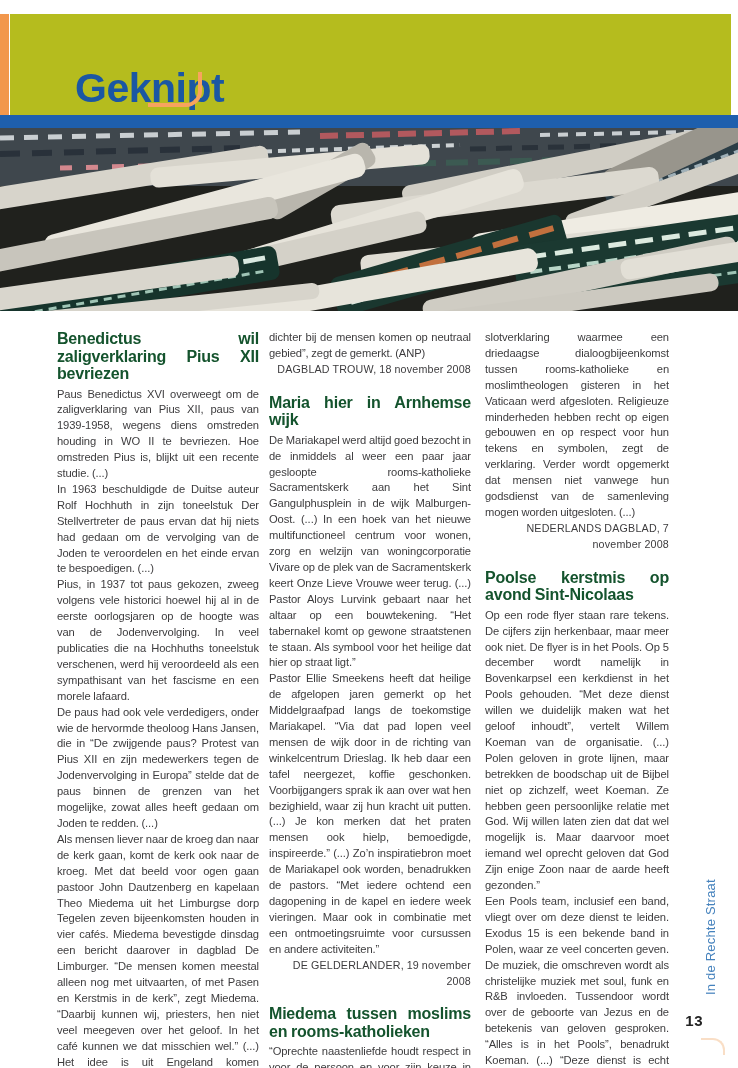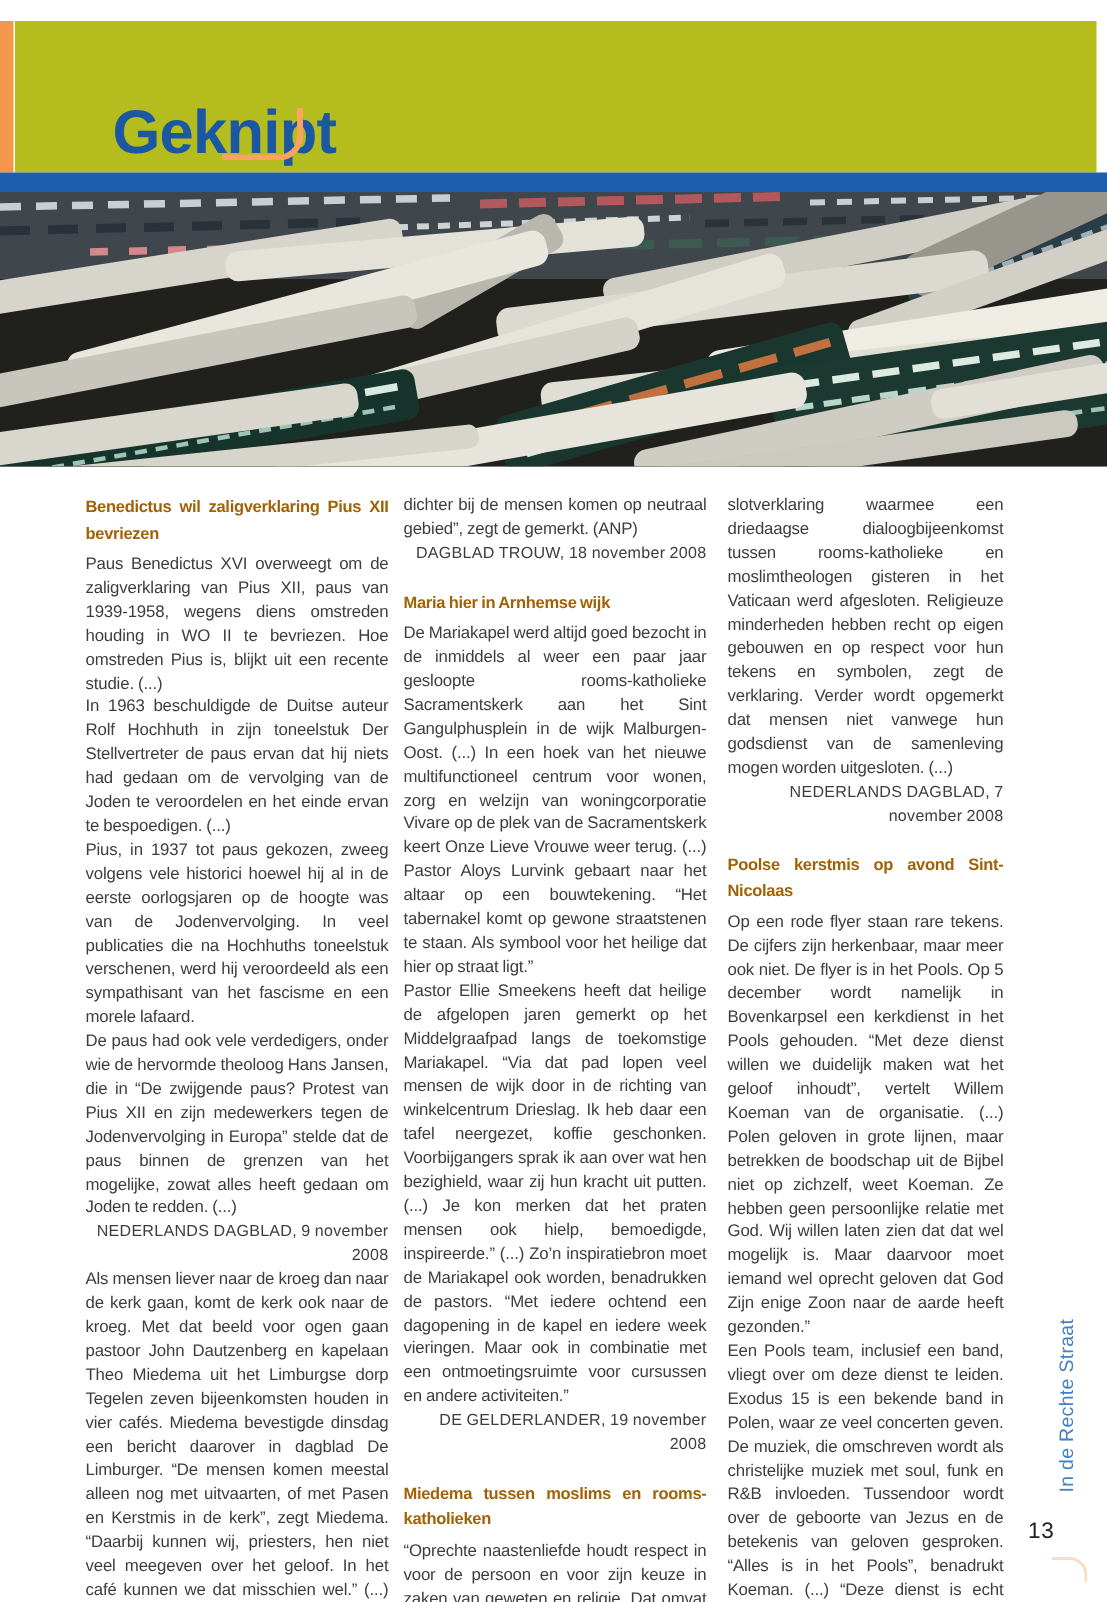--- a/index.html
+++ b/index.html
@@ -28,35 +28,35 @@
   .content{
     position:absolute;left:57px;top:330px;width:612px;
     display:flex;color:#3d3c3e;
     font-size:11.2px;line-height:15.9px;letter-spacing:-0.1px;word-spacing:-0.3px;
   }
   .col{text-align:justify;}
   .col1{width:202px;margin-right:10px;}
   .col2{width:202px;margin-right:14px;}
   .col3{width:184px;}
   .heading{
-    font-size:11px;font-weight:bold;color:#a16207;line-height:17.5px;
+    font-size:16px;font-weight:bold;color:#14532d;line-height:17.5px;
     margin:16px 0 4px;text-align:justify;letter-spacing:-0.2px;word-spacing:-0.5px;
   }
   .col > :first-child{margin-top:0;}
   .para{margin:0;}
   .source{margin:0;font-size:10.7px;letter-spacing:0.2px;text-align:right;}
   
   .side-label{
     position:absolute;right:20px;bottom:73px;height:132px;
     writing-mode:vertical-rl;transform:rotate(180deg);
     color:#4582bd;font-size:13px;letter-spacing:0.2px;white-space:nowrap;
   }
   .page-number{
     position:absolute;right:35px;bottom:39px;
-    font-size:15px;font-weight:normal;color:#232323;letter-spacing:0.5px;
+    font-size:15px;font-weight:bold;color:#232323;letter-spacing:0.5px;
   }
   .corner-mark{
     position:absolute;right:13px;bottom:13px;width:22px;height:15px;
     border-right:2px solid #f8d7b8;border-top:2px solid #f8d7b8;
     border-top-right-radius:12px;opacity:0.8;
   }
 </style>
 </head>
 <body>
 
@@ -128,21 +128,20 @@
   </div>
 
   <div class="content">
 
     <div class="col col1">
       <h2 class="heading">Benedictus wil zaligverklaring Pius XII bevriezen</h2>
       <p class="para">Paus Benedictus XVI overweegt om de zaligverklaring van Pius XII, paus van 1939-1958, wegens diens omstreden houding in WO II te bevriezen. Hoe omstreden Pius is, blijkt uit een recente studie. (...)</p>
       <p class="para">In 1963 beschuldigde de Duitse auteur Rolf Hochhuth in zijn toneelstuk Der Stellvertreter de paus ervan dat hij niets had gedaan om de vervolging van de Joden te veroordelen en het einde ervan te bespoedigen. (...)</p>
       <p class="para">Pius, in 1937 tot paus gekozen, zweeg volgens vele historici hoewel hij al in de eerste oorlogsjaren op de hoogte was van de Jodenvervolging. In veel publicaties die na Hochhuths toneelstuk verschenen, werd hij veroordeeld als een sympathisant van het fascisme en een morele lafaard.</p>
       <p class="para">De paus had ook vele verdedigers, onder wie de hervormde theoloog Hans Jansen, die in “De zwijgende paus? Protest van Pius XII en zijn medewerkers tegen de Jodenvervolging in Europa” stelde dat de paus binnen de grenzen van het mogelijke, zowat alles heeft gedaan om Joden te redden. (...)</p>
-      <p class="source">NEDERLANDS DAGBLAD, 9 november 2008</p>
       <p class="para">Als mensen liever naar de kroeg dan naar de kerk gaan, komt de kerk ook naar de kroeg. Met dat beeld voor ogen gaan pastoor John Dautzenberg en kapelaan Theo Miedema uit het Limburgse dorp Tegelen zeven bijeenkomsten houden in vier cafés. Miedema bevestigde dinsdag een bericht daarover in dagblad De Limburger. “De mensen komen meestal alleen nog met uitvaarten, of met Pasen en Kerstmis in de kerk”, zegt Miedema. “Daarbij kunnen wij, priesters, hen niet veel meegeven over het geloof. In het café kunnen we dat misschien wel.” (...) Het idee is uit Engeland komen overwaaien. “Doel is</p>
     </div>
 
     <div class="col col2">
       <p class="para">dichter bij de mensen komen op neutraal gebied”, zegt de gemerkt. (ANP)</p>
       <p class="source">DAGBLAD TROUW, 18 november 2008</p>
       <h2 class="heading">Maria hier in Arnhemse wijk</h2>
       <p class="para">De Mariakapel werd altijd goed bezocht in de inmiddels al weer een paar jaar gesloopte rooms-katholieke Sacramentskerk aan het Sint Gangulphusplein in de wijk Malburgen-Oost. (...) In een hoek van het nieuwe multifunctioneel centrum voor wonen, zorg en welzijn van woningcorporatie Vivare op de plek van de Sacramentskerk keert Onze Lieve Vrouwe weer terug. (...) Pastor Aloys Lurvink gebaart naar het altaar op een bouwtekening. “Het tabernakel komt op gewone straatstenen te staan. Als symbool voor het heilige dat hier op straat ligt.”</p>
       <p class="para">Pastor Ellie Smeekens heeft dat heilige de afgelopen jaren gemerkt op het Middelgraafpad langs de toekomstige Mariakapel. “Via dat pad lopen veel mensen de wijk door in de richting van winkelcentrum Drieslag. Ik heb daar een tafel neergezet, koffie geschonken. Voorbijgangers sprak ik aan over wat hen bezighield, waar zij hun kracht uit putten. (...) Je kon merken dat het praten mensen ook hielp, bemoedigde, inspireerde.” (...) Zo’n inspiratiebron moet de Mariakapel ook worden, benadrukken de pastors. “Met iedere ochtend een dagopening in de kapel en iedere week vieringen. Maar ook in combinatie met een ontmoetingsruimte voor cursussen en andere activiteiten.”</p>
       <p class="source">DE GELDERLANDER, 19 november 2008</p>

